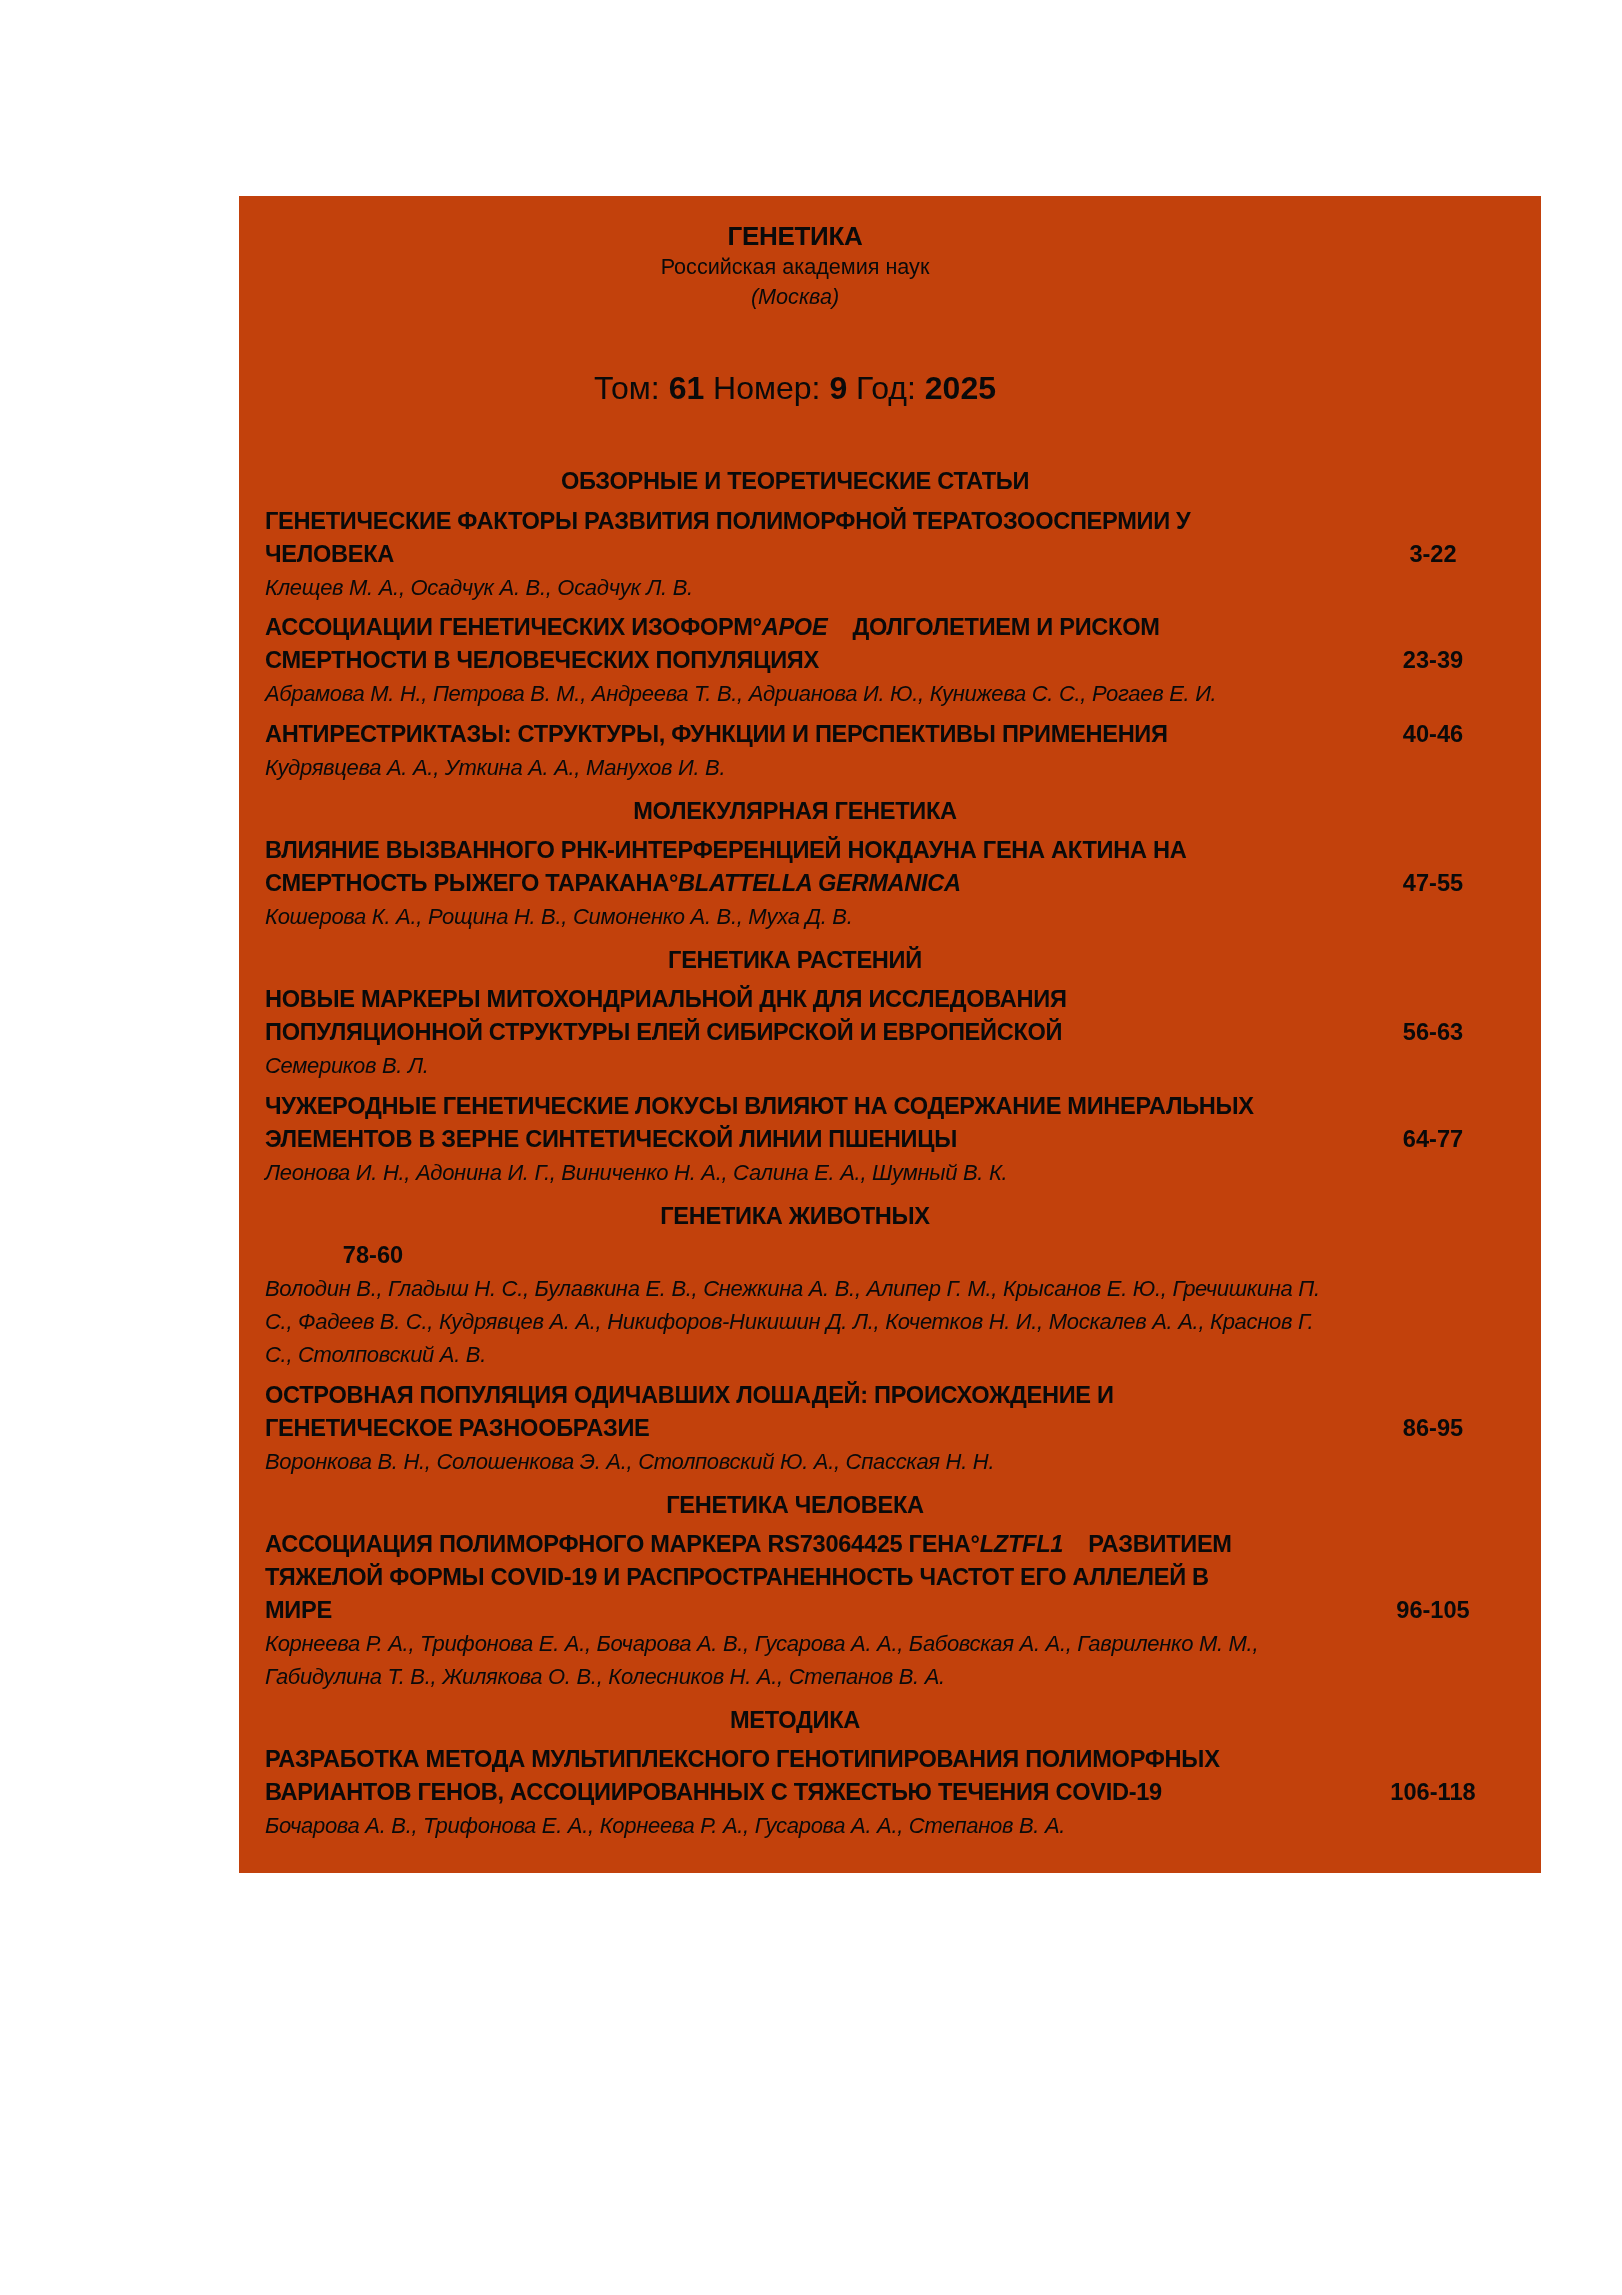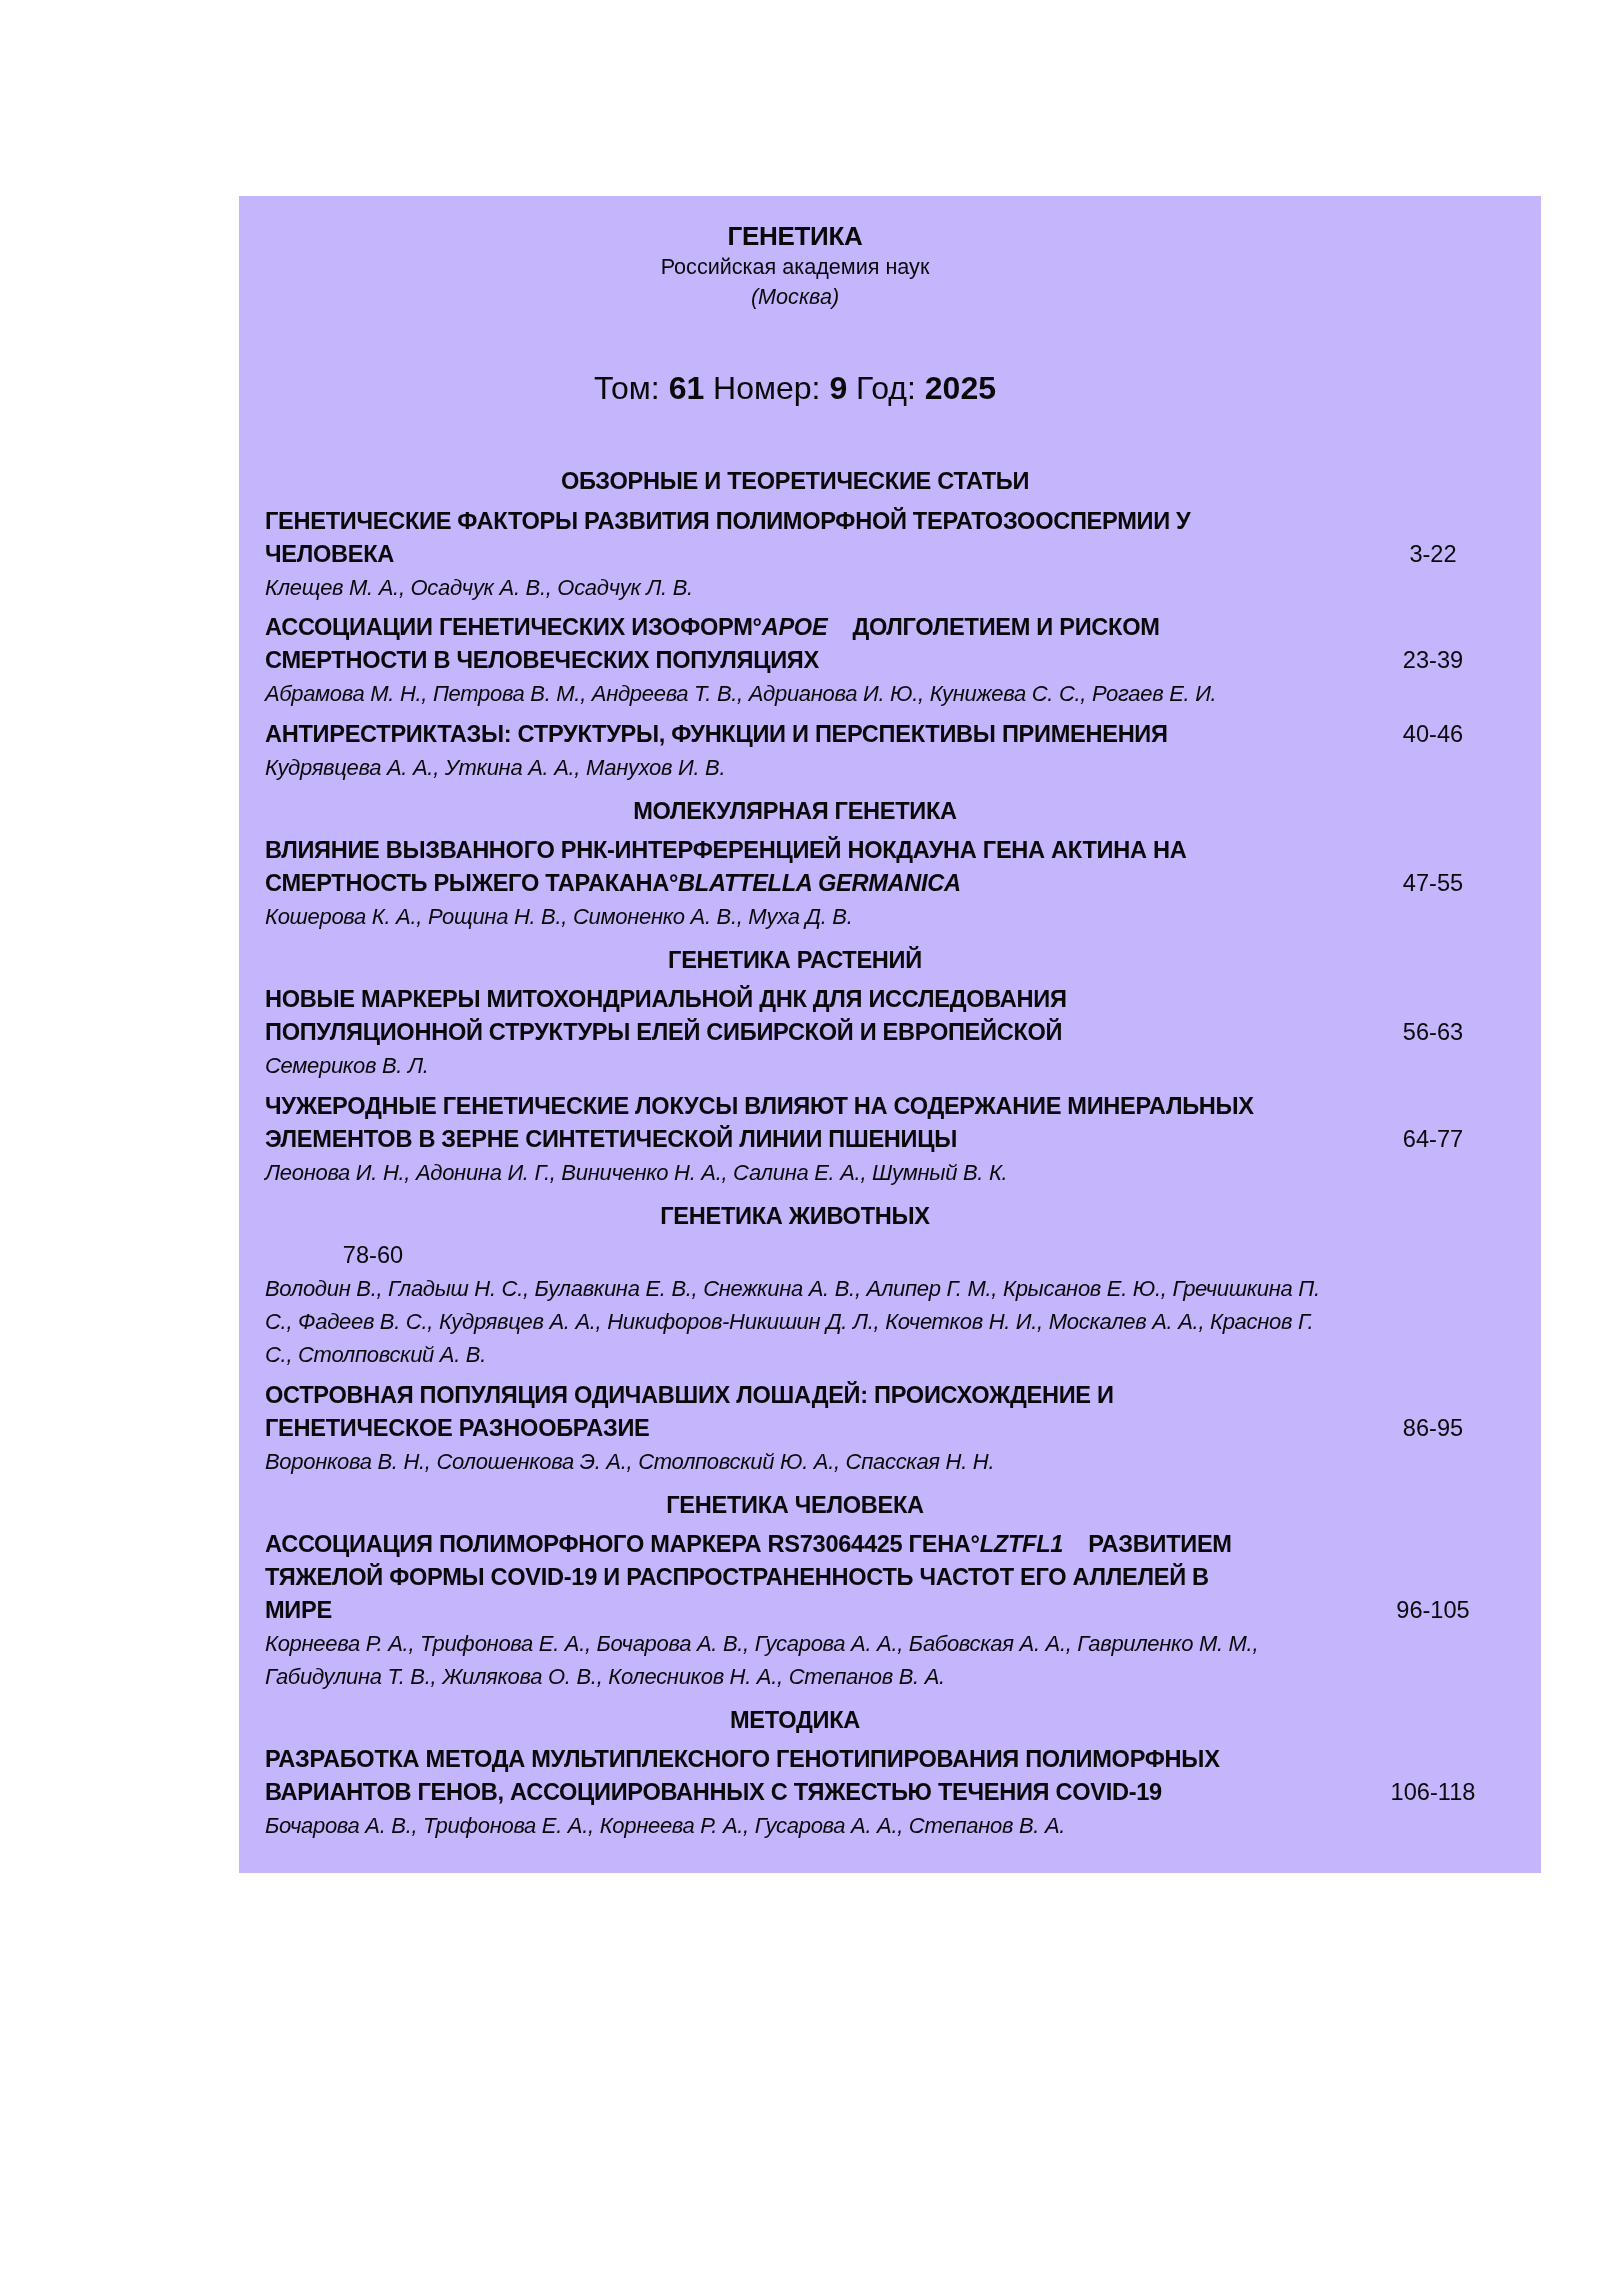--- a/index.html
+++ b/index.html
@@ -15,21 +15,21 @@
     height: 2295px;
     background: #ffffff;
     overflow: hidden;
   }
   .sheet {
     position: absolute;
     left: 239px;
     top: 196px;
     width: 1302px;
     height: 1677px;
-    background: #c4b5fd;
+    background: #c2410c;
     box-sizing: border-box;
     padding: 25px 0 0 26px;
   }
   
   .masthead {
     width: 1060px;
     text-align: center;
   }
   .journal-title {
     font-size: 26px;
@@ -75,21 +75,21 @@
     margin: 0;
     font-size: 23.6px;
     font-weight: 700;
     line-height: 33px;
     letter-spacing: -0.3px;
   }
   .entry-pages {
     width: 216px;
     text-align: center;
     font-size: 23.6px;
-    font-weight: 400;
+    font-weight: 700;
     line-height: 33px;
     flex: 0 0 auto;
   }
   .entry-authors {
     width: 1060px;
     font-size: 22px;
     font-style: italic;
     line-height: 33px;
     letter-spacing: -0.3px;
   }

